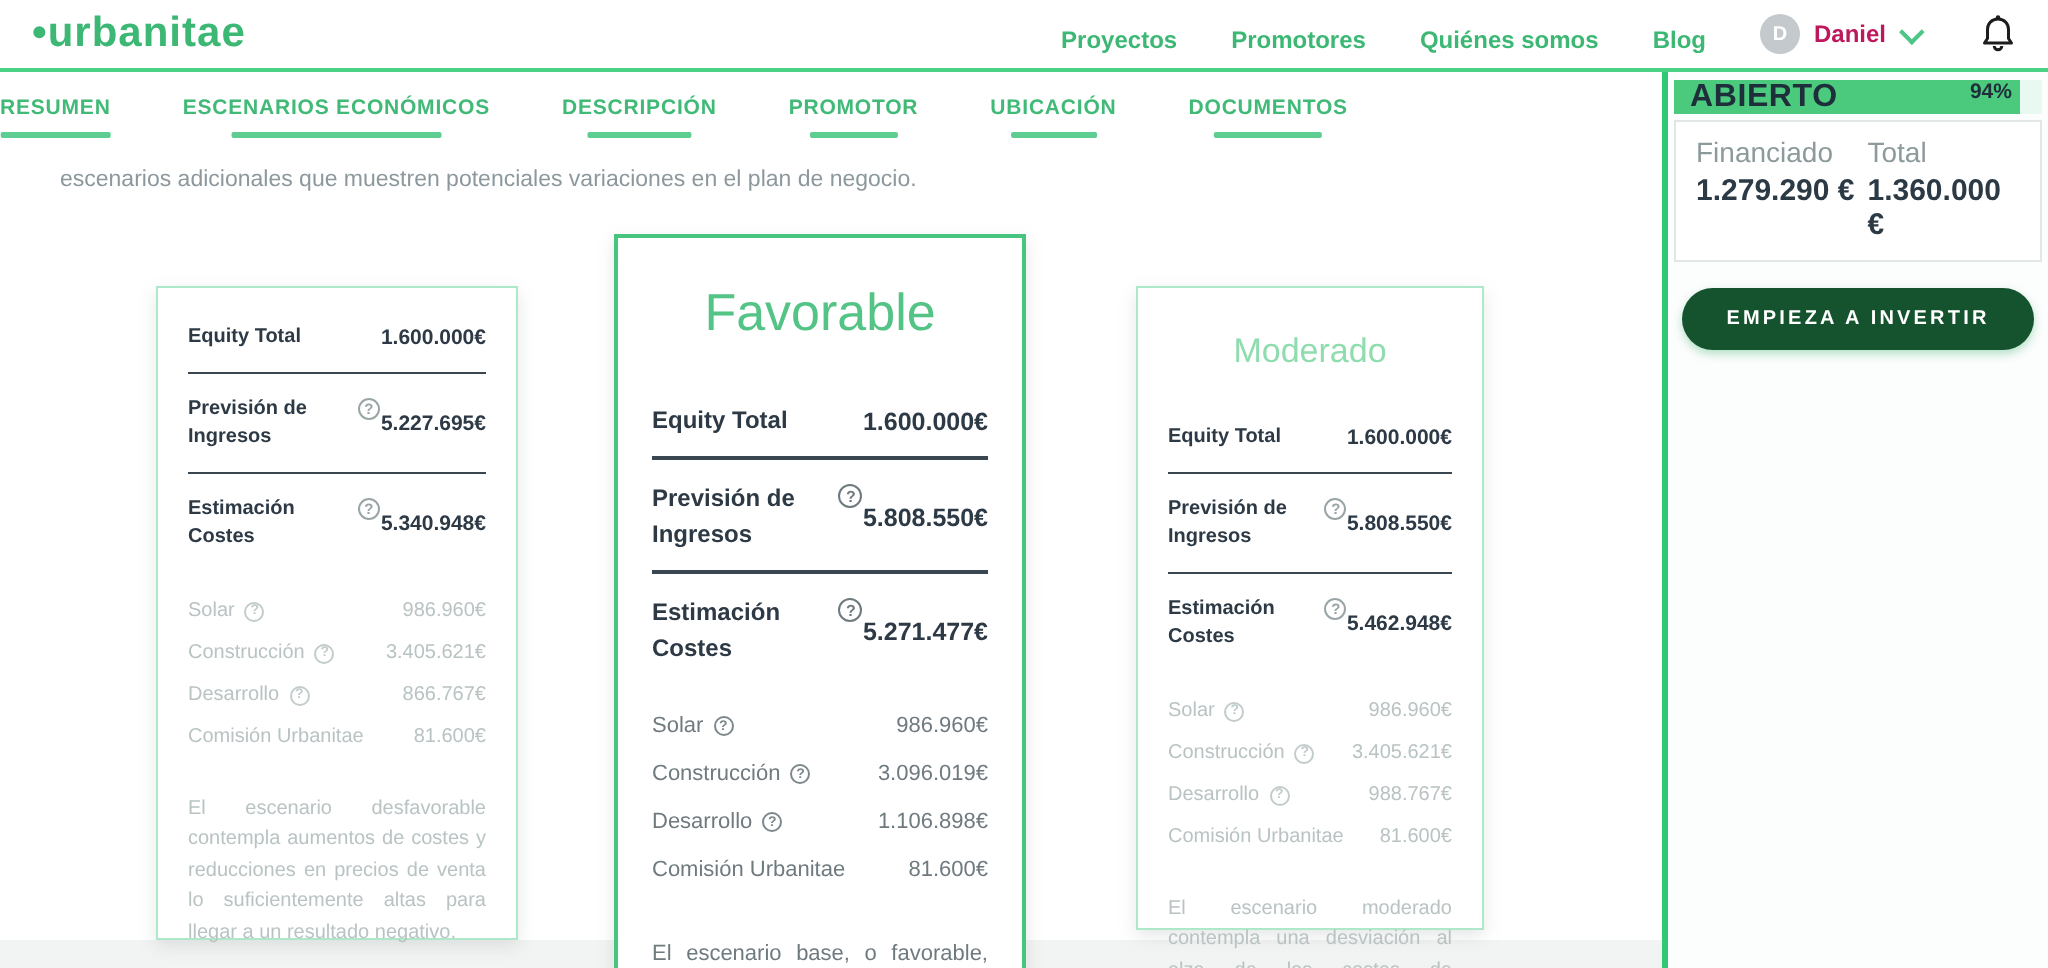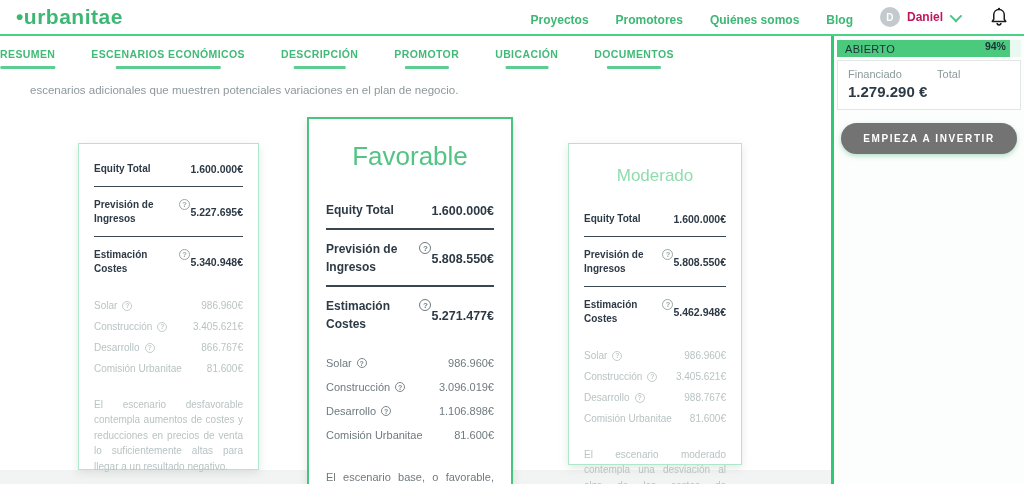--- a/index.html
+++ b/index.html
@@ -100,39 +100,39 @@
   }
   .progress {
     position:relative; height:17px; margin:1px 1px 3px; background:#e9f8f0; overflow:hidden;
   }
   .progress-fill {
     position:absolute; left:0; top:0; bottom:0; width:94%; background:#4bca7d;
     display:flex; align-items:flex-start; justify-content:flex-end; padding-right:4px;
   }
   .progress-label {
     position:absolute; left:8px; top:0; bottom:0; display:flex; align-items:center;
-    font-size:11px; font-weight:normal; color:#1e2e3b; letter-spacing:0.3px; z-index:1;
+    font-size:16px; font-weight:bold; color:#1e2e3b; letter-spacing:0.3px; z-index:1;
   }
   .progress-pct { font-size:10.5px; font-weight:bold; color:#1e2e3b; }
 
   .side-card {
     background:#ffffff; border:1px solid #e2e7e6; margin:0 1px 3px; padding:7px 10px 9px;
     display:flex;
   }
-  .side-col .s-label { font-size:11px; color:#8d9a9c; margin-bottom:3px; }
+  .side-col .s-label { font-size:14px; color:#8d9a9c; margin-bottom:3px; }
   .side-col .s-value { font-size:15px; font-weight:bold; color:#2c3a46; }
   .funding .side-col:first-child { width:55%; }
   .meta .side-col .s-label { font-size:9px; }
   .meta .side-col .s-value { font-size:11.5px; }
   .meta .side-col:nth-child(1) { width:26%; }
   .meta .side-col:nth-child(2) { width:42%; }
   .meta .side-col:nth-child(3) { width:32%; }
 
   .cta {
-    display:block; margin:13px auto 0; background:#737373; color:#ffffff;
+    display:block; margin:13px auto 0; background:#14532d; color:#ffffff;
     font-family:"Liberation Sans", sans-serif; font-size:10px; font-weight:bold;
     letter-spacing:1.6px; border:none; border-radius:17px; padding:10px 22px;
     cursor:pointer; box-shadow:0 2px 5px rgba(43,170,96,0.35);
   }
 </style>
 </head>
 <body>
 
 <div class="header">
   <div class="logo">•urbanitae</div>
@@ -318,18 +318,19 @@
     <span class="progress-label">ABIERTO</span>
   </div>
 
   <div class="side-card funding">
     <div class="side-col">
       <div class="s-label">Financiado</div>
       <div class="s-value">1.279.290 €</div>
     </div>
     <div class="side-col">
       <div class="s-label">Total</div>
+      <div class="s-value">1.360.000 €</div>
     </div>
   </div>
 
 
   <button class="cta">EMPIEZA A INVERTIR</button>
 </div>
 
 </body></html>

